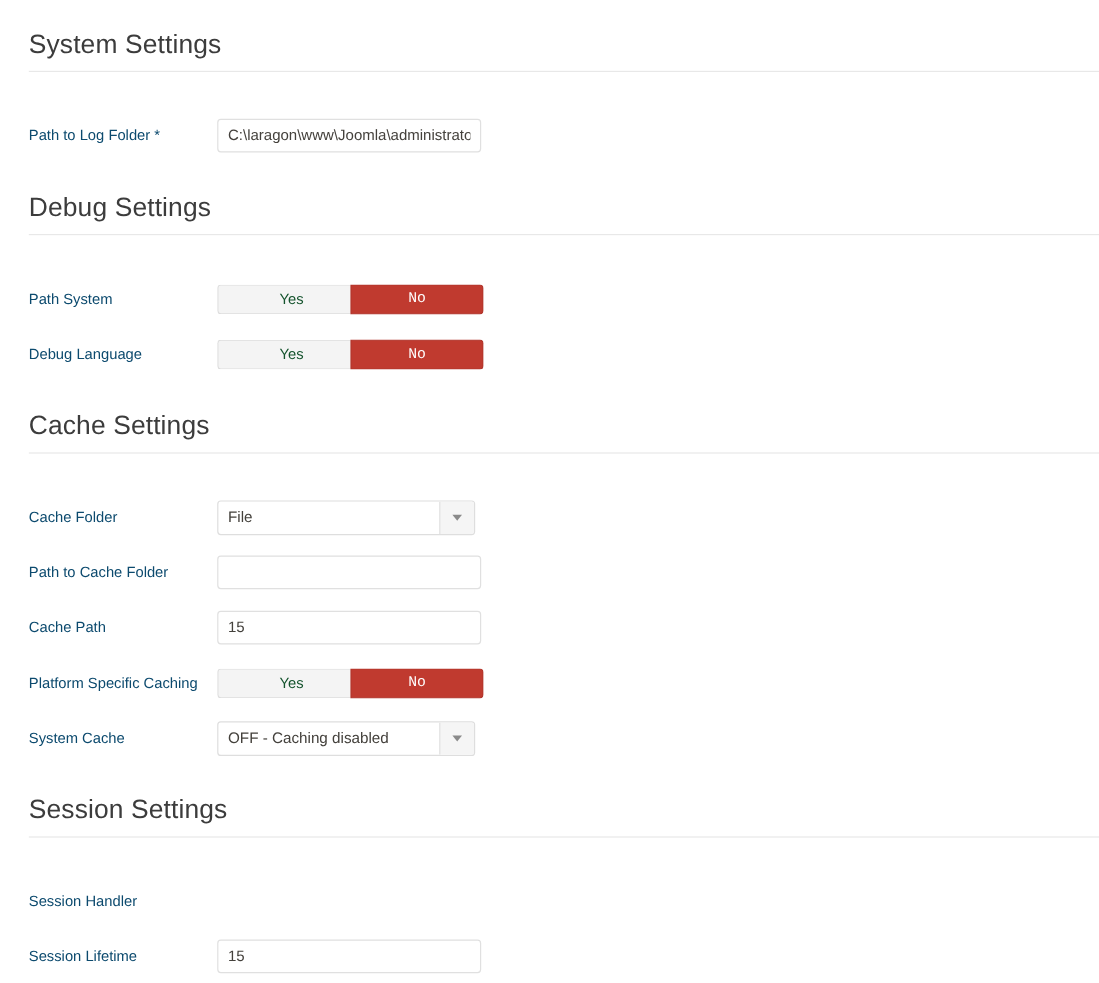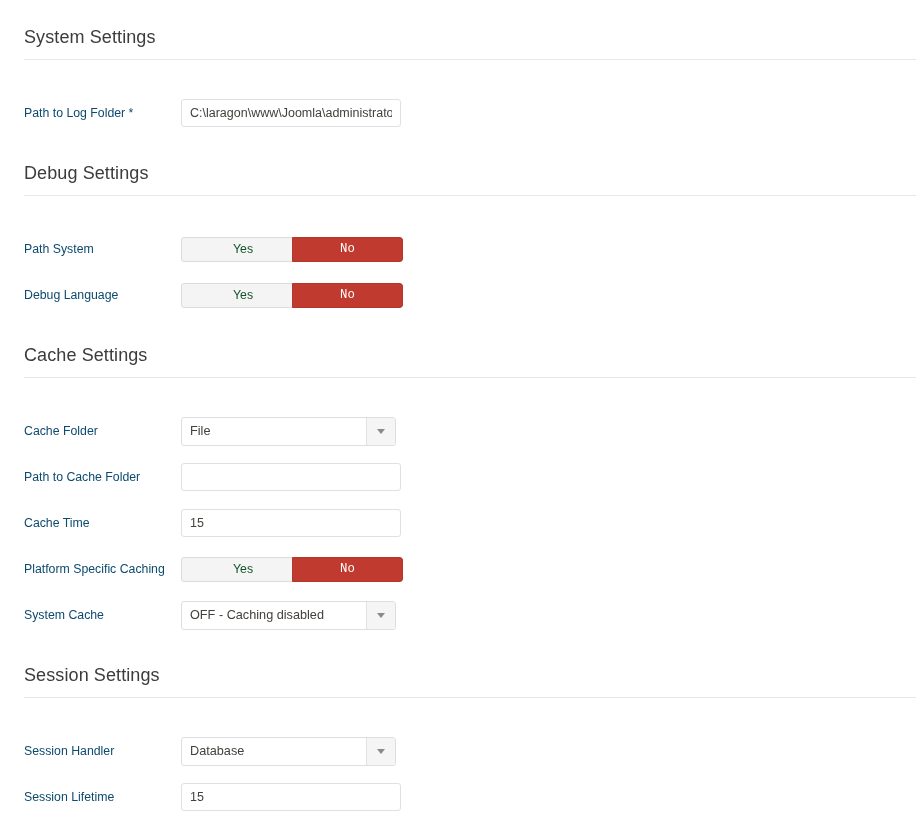--- a/index.html
+++ b/index.html
@@ -22,21 +22,21 @@
     box-sizing: border-box;
   }
 
   
   .section {
     padding: 0;
   }
   .section-heading {
     margin: 0 0 0 24px;
     padding: 0;
-    font-size: 18px;
+    font-size: 22px;
     font-weight: normal;
     line-height: 30px;
     color: #3c3c3c;
     letter-spacing: 0.1px;
   }
   .section-rule {
     margin: 7px 0 0 24px;
     border: 0;
     border-top: 1px solid #e8e8e8;
     height: 0;
@@ -221,21 +221,21 @@
     </div>
 
     <div class="form-row">
       <div class="form-label">Path to Cache Folder</div>
       <div class="field-area">
         <input class="text-input" type="text" value="" style="">
       </div>
     </div>
 
     <div class="form-row">
-      <div class="form-label">Cache Time</div>
+      <div class="form-label">Cache Path</div>
       <div class="field-area">
         <input class="text-input" type="text" value="15" style="">
       </div>
     </div>
 
     <div class="form-row">
       <div class="form-label">Platform Specific Caching</div>
       <div class="field-area">
         <div class="toggle">
           <div class="toggle-btn off">Yes</div>
@@ -259,28 +259,20 @@
 
   <div class="spacer-md"></div>
   <div class="section">
     <h2 class="section-heading">Session Settings</h2>
     <hr class="section-rule">
 
     <div class="spacer-lg"></div>
 
     <div class="form-row">
       <div class="form-label">Session Handler</div>
-      <div class="field-area">
-        <div class="select-wrap">
-          <div class="select-value">Database</div>
-          <div class="select-arrow-btn">
-            <span class="caret"></span>
-          </div>
-        </div>
-      </div>
     </div>
 
     <div class="form-row">
       <div class="form-label">Session Lifetime</div>
       <div class="field-area">
         <input class="text-input" type="text" value="15" style="">
       </div>
     </div>
 
   </div>

